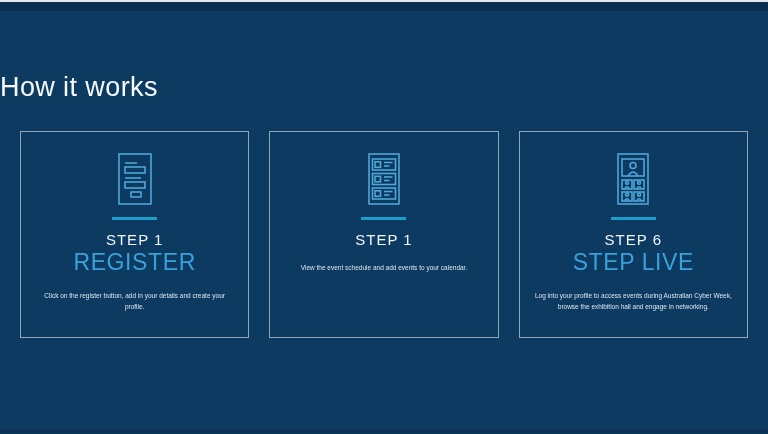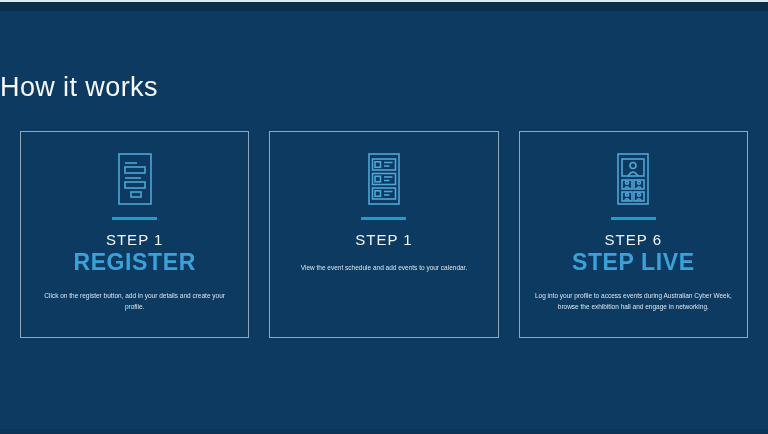--- a/index.html
+++ b/index.html
@@ -68,21 +68,21 @@
     margin-top: 11px;
     color: #f0f5f9;
     font-size: 15px;
     font-weight: 400;
     letter-spacing: 1px;
   }
   .card-title {
     margin-top: 1px;
     color: #3aa2db;
     font-size: 23px;
-    font-weight: 700;
+    font-weight: 400;
     letter-spacing: 0.6px;
   }
   .card-desc {
     margin-top: 14px;
     color: #dbe6ef;
     font-size: 6.5px;
     line-height: 1.7;
     text-align: center;
     max-width: 200px;
   }

